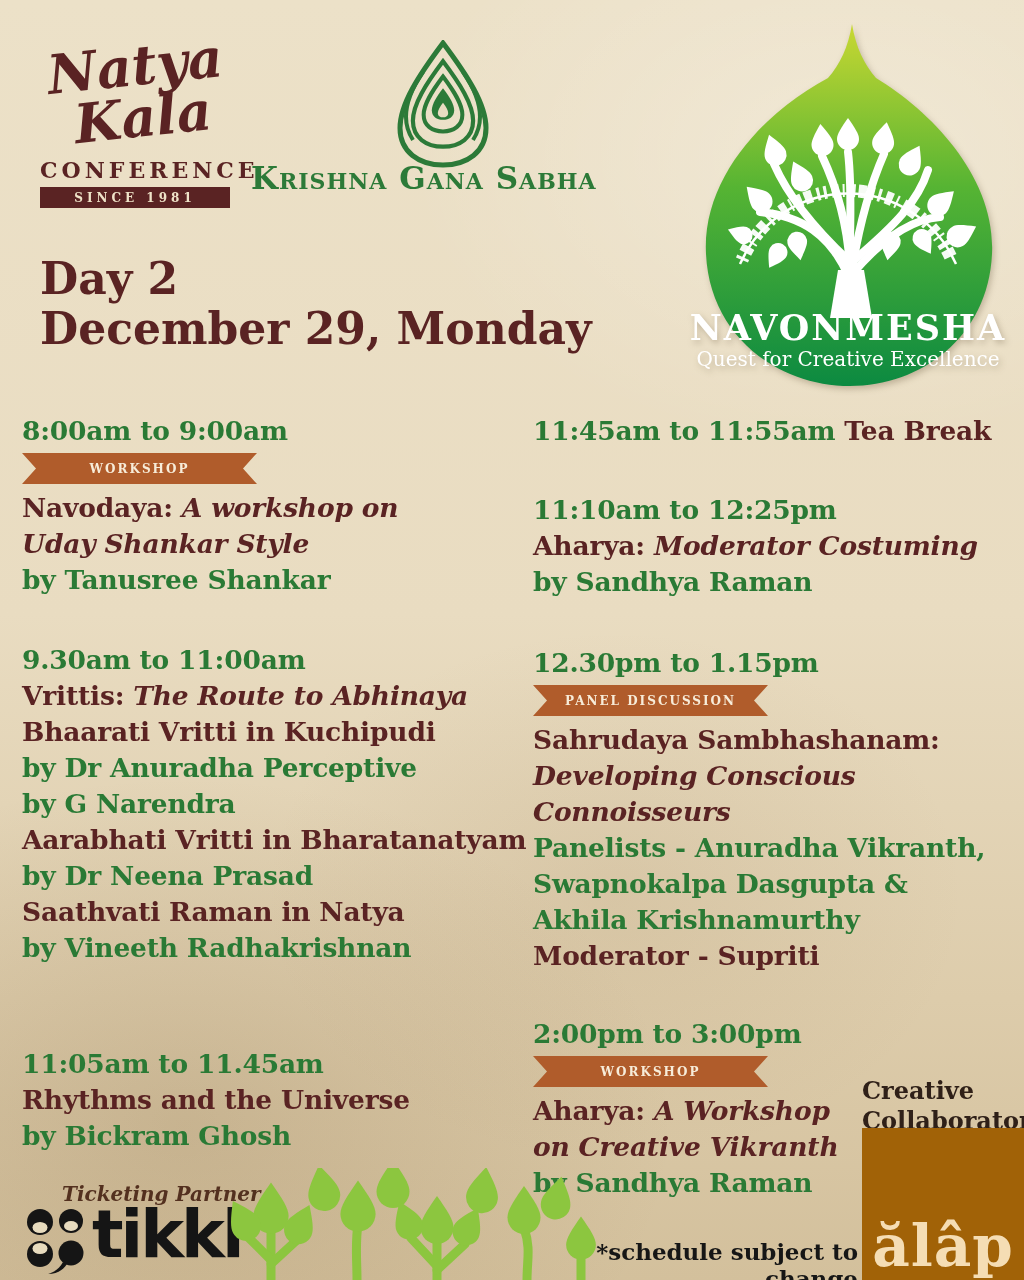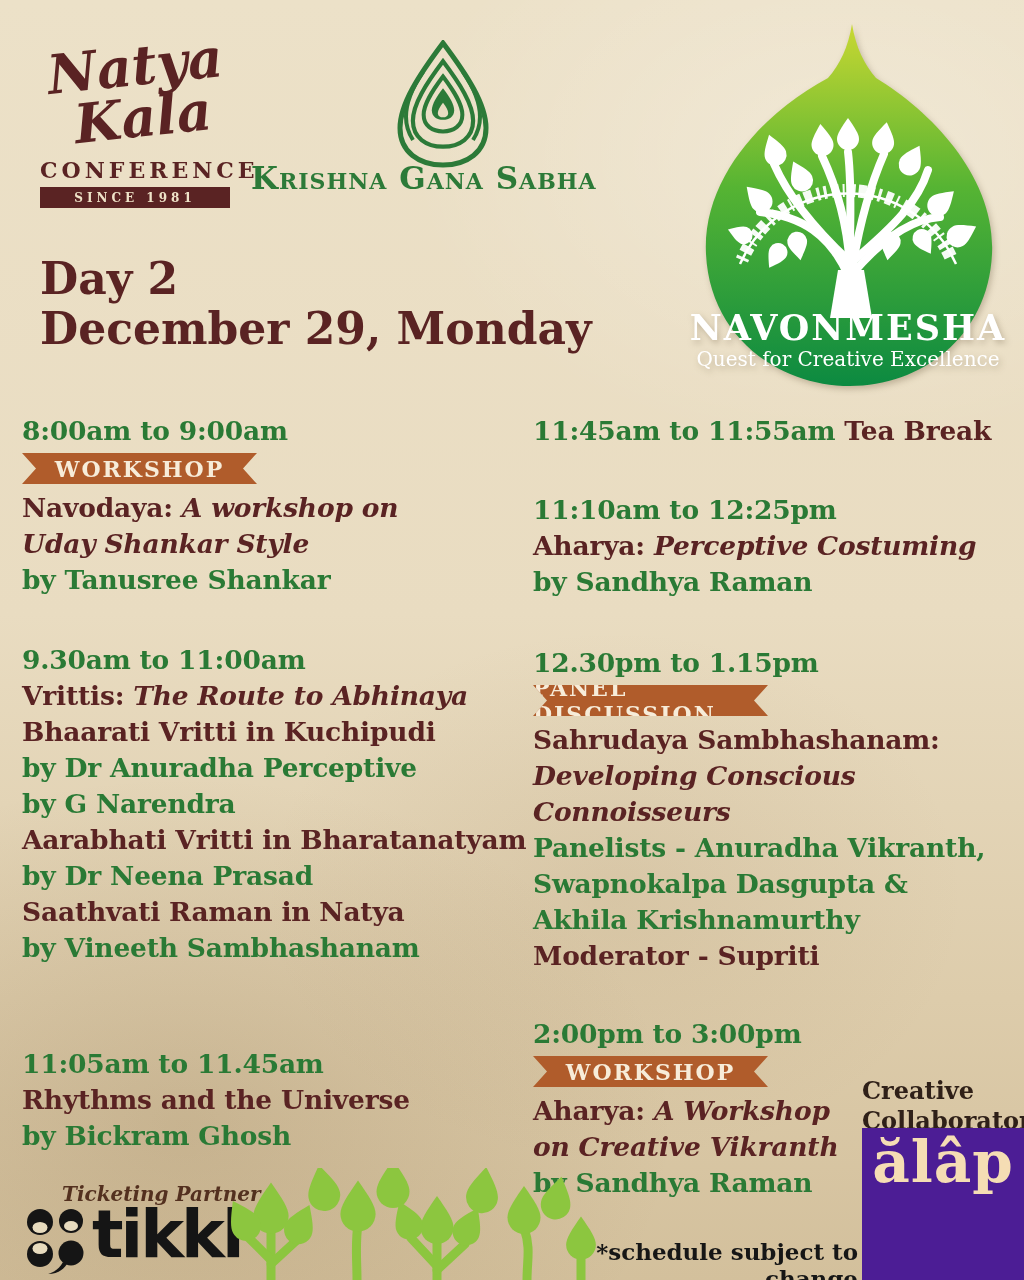--- a/index.html
+++ b/index.html
@@ -35,33 +35,33 @@
   .block.left{left:22px;}
   .block.right{left:533px;}
   .line{font-size:26.5px;line-height:36px;font-weight:bold;letter-spacing:-.2px;white-space:nowrap;}
   .s-time{color:#2a7a35;}
   .s-title{color:#5a2323;margin-top:45px;}
   .s-ti{color:#5a2323;font-style:italic;}
   .s-by{color:#2a7a35;}
   .ribbon{width:235px;height:31px;margin:4px 0 6px;background:#b05c2b;
           clip-path:polygon(0 0,100% 0,calc(100% - 14px) 50%,100% 100%,0 100%,14px 50%);
           display:flex;align-items:center;justify-content:center;}
-  .ribbon span{color:#f7ecd9;font-size:22px;font-weight:bold;letter-spacing:2px;}
+  .ribbon span{color:#f7ecd9;font-size:12px;font-weight:bold;letter-spacing:2px;}
 
   
   .tick-label{position:absolute;left:62px;top:1182px;color:#53301f;font-style:italic;
               font-weight:bold;font-size:20px;}
   .tikkl-icon{position:absolute;left:26px;top:1208px;}
   .tikkl-word{position:absolute;left:92px;top:1196px;font-family:"DejaVu Sans",sans-serif;
               font-weight:bold;font-size:66px;letter-spacing:-3px;color:#151515;}
   .plants{position:absolute;left:225px;top:1168px;}
   .collab-label{position:absolute;left:862px;top:1076px;width:162px;text-align:left;
                 color:#2f2018;font-weight:bold;font-size:24px;line-height:1.25;}
-  .alap{position:absolute;left:862px;top:1128px;width:162px;height:152px;background:#4c1d95;
-        display:flex;align-items:flex-start;justify-content:center;}
+  .alap{position:absolute;left:862px;top:1128px;width:162px;height:152px;background:#a16207;
+        display:flex;align-items:flex-end;justify-content:center;}
   .alap span{color:#f5ddb4;font-size:58px;font-weight:bold;letter-spacing:1px;}
   .note{position:absolute;left:570px;top:1238px;width:288px;text-align:right;
         color:#161616;font-weight:bold;font-size:23px;}
 </style>
 </head>
 <body>
 
 <div class="poster">
 
   <div class="natya">
@@ -156,33 +156,33 @@
     </section>
   <section class="block left" style="top:642px">
       <div class="line"><span class="s-time">9.30am to 11:00am</span></div>
       <div class="line"><span class="s-title">Vrittis: </span><span class="s-ti">The Route to Abhinaya</span></div>
       <div class="line"><span class="s-title">Bhaarati Vritti in Kuchipudi</span></div>
       <div class="line"><span class="s-by">by Dr Anuradha Perceptive</span></div>
       <div class="line"><span class="s-by">by G Narendra</span></div>
       <div class="line"><span class="s-title">Aarabhati Vritti in Bharatanatyam</span></div>
       <div class="line"><span class="s-by">by Dr Neena Prasad</span></div>
       <div class="line"><span class="s-title">Saathvati Raman in Natya</span></div>
-      <div class="line"><span class="s-by">by Vineeth Sambhashanam</span></div>
+      <div class="line"><span class="s-by">by Vineeth Radhakrishnan</span></div>
     </section>
   <section class="block left" style="top:1046px">
       <div class="line"><span class="s-time">11:05am to 11.45am</span></div>
       <div class="line"><span class="s-title">Rhythms and the Universe</span></div>
       <div class="line"><span class="s-by">by Bickram Ghosh</span></div>
     </section>
   <section class="block right" style="top:413px">
       <div class="line"><span class="s-time">11:45am to 11:55am </span><span class="s-title">Tea Break</span></div>
     </section>
   <section class="block right" style="top:492px">
       <div class="line"><span class="s-time">11:10am to 12:25pm</span></div>
-      <div class="line"><span class="s-title">Aharya: </span><span class="s-ti">Perceptive Costuming</span></div>
+      <div class="line"><span class="s-title">Aharya: </span><span class="s-ti">Moderator Costuming</span></div>
       <div class="line"><span class="s-by">by Sandhya Raman</span></div>
     </section>
   <section class="block right" style="top:645px">
       <div class="line"><span class="s-time">12.30pm to 1.15pm</span></div>
       <div class="ribbon">
         <span>PANEL DISCUSSION</span>
       </div>
       <div class="line"><span class="s-title">Sahrudaya Sambhashanam:</span></div>
       <div class="line"><span class="s-ti">Developing Conscious</span></div>
       <div class="line"><span class="s-ti">Connoisseurs</span></div>

